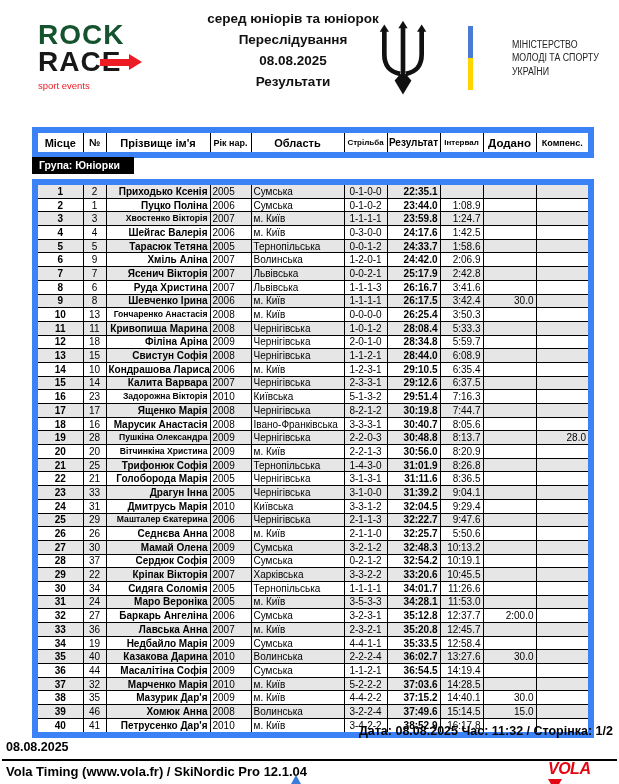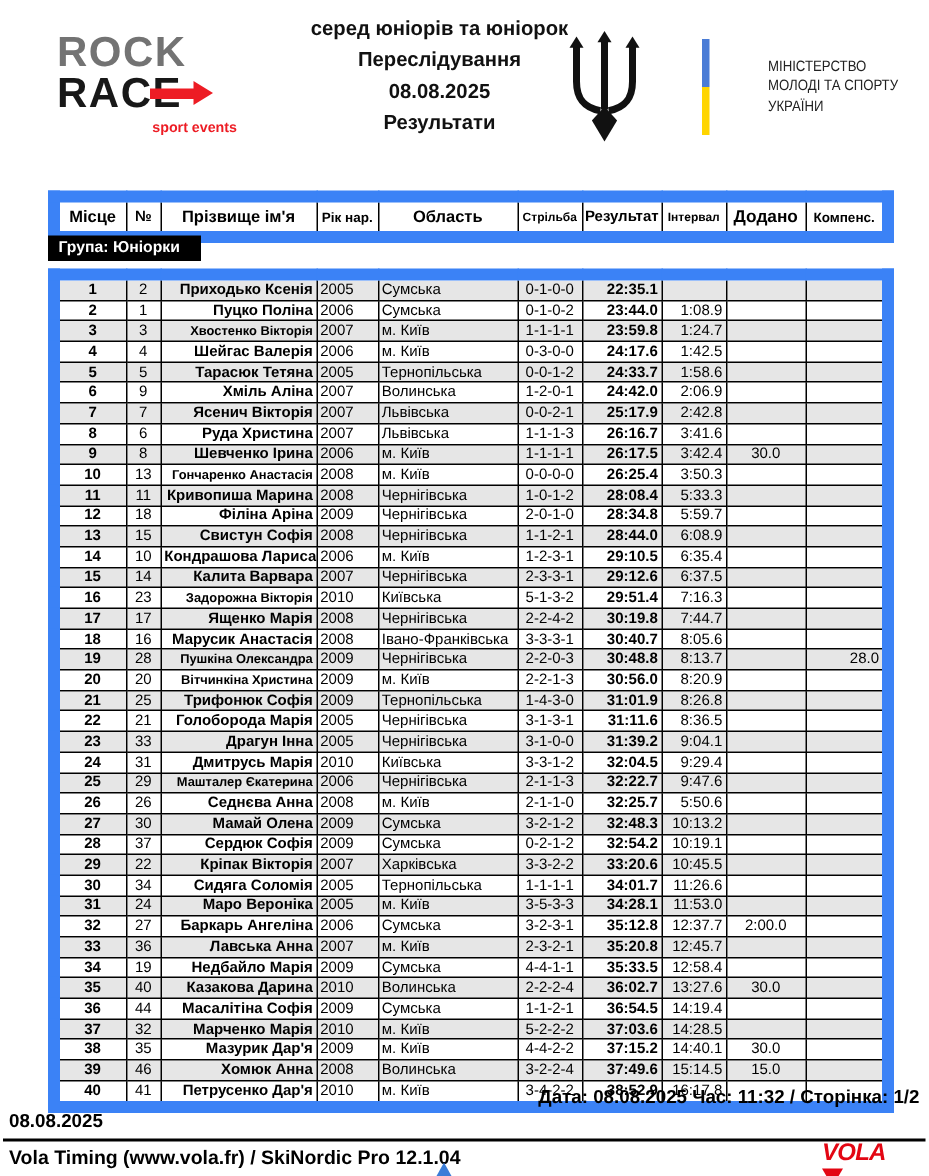--- a/index.html
+++ b/index.html
@@ -1,38 +1,38 @@
 <!DOCTYPE html>
 <html><head>
 <meta charset="utf-8">
 <style>
   html,body{margin:0;padding:0;background:#fff;}
   .page{position:relative;width:619px;height:784px;background:#fff;
         font-family:"Liberation Sans",sans-serif;color:#000;overflow:hidden;}
 
   
   .rockrace{position:absolute;left:38px;top:22px;width:122px;}
-  .rr1{color:#737373;font-weight:900;font-size:28px;line-height:26px;letter-spacing:1px;}
+  .rr1{color:#14532d;font-weight:900;font-size:28px;line-height:26px;letter-spacing:1px;}
   .rr2-wrap{position:relative;color:#181818;font-weight:900;font-size:28px;line-height:28px;letter-spacing:1px;}
   .rr-arrow{position:absolute;left:62px;top:11px;width:30px;height:7px;background:#ED1C24;}
   .rr-arrow::after{content:'';position:absolute;right:-12px;top:-5px;width:0;height:0;
     border-left:13px solid #ED1C24;border-top:8.5px solid transparent;border-bottom:8.5px solid transparent;}
-  .rr-tag{color:#ED1C24;font-weight:700;font-size:9.5px;text-align:right;margin-top:4px;padding-right:2px;}
+  .rr-tag{color:#ED1C24;font-weight:400;font-size:9.5px;text-align:left;margin-top:4px;padding-right:2px;}
 
   .title{position:absolute;left:168px;top:8px;width:250px;text-align:center;
          font-weight:700;font-size:13.5px;line-height:21px;color:#111;}
 
   .ministry{position:absolute;right:8px;top:20px;display:flex;align-items:center;gap:32px;}
   .flagbar{width:5px;height:64px;margin:0 7px 0 5px;
            background:linear-gradient(to bottom,#4a7cd6 0 50%,#ffd500 50% 100%);}
   .min-text{font-size:10px;font-weight:400;color:#222;line-height:13.5px;
             transform:scaleX(.88);transform-origin:left center;white-space:nowrap;}
 
   
-  table.results{border-collapse:collapse;table-layout:fixed;width:556px;border:8px solid #3b82f6;padding-left:44px;}
+  table.results{border-collapse:collapse;table-layout:fixed;width:556px;border:6px solid #3b82f6;padding-left:44px;}
   .head-table{position:absolute;left:32px;top:127px;}
   .head-table th{border:1px solid #000;height:19px;vertical-align:middle;text-align:center;
                  font-weight:700;padding:0;background:#fff;overflow:hidden;}
   th.h-lg{font-size:11px} th.h-md{font-size:10px} th.h-sm{font-size:9px}
   th.h-xs{font-size:8px} th.h-xl{font-size:11.5px}
 
   .group-label{position:absolute;left:32px;top:157px;display:inline-block;background:#000;color:#fff;
                font-weight:700;font-size:10.5px;padding:2px 14px 3px 7px;}
 
   .body-table{position:absolute;left:32px;top:179px;}
@@ -41,21 +41,21 @@
   tr.odd{background:#e6e6e6;} tr.even{background:#fff;}
   .c-place{text-align:center;font-weight:700;}
   .c-bib{text-align:center;}
   .c-name{font-weight:700;text-align:right;padding-left:3px;}
   .c-name.condensed{font-size:8.6px;}
   .c-year{text-align:left;padding-left:4px;}
   .c-region{text-align:left;padding-left:4px;font-size:9.5px;}
   .c-shoot{text-align:center;font-size:9.5px;}
   .c-result{text-align:right;font-weight:700;padding-right:3px;}
   .c-interval{text-align:right;padding-right:5px;font-size:9.5px;}
-  .c-added{text-align:center;padding-right:10px;font-size:9.5px;}
+  .c-added{text-align:right;padding-right:10px;font-size:9.5px;}
   .c-comp{text-align:right;padding-right:4px;font-size:9.5px;}
 
   
   .f-date{position:absolute;left:6px;top:740px;font-weight:700;font-size:12.5px;}
   .f-page{position:absolute;right:6px;top:724px;font-weight:700;font-size:12.5px;}
   .f-rule{position:absolute;left:2px;right:2px;top:759px;height:0;border-top:2px solid #000;}
   .f-soft{position:absolute;left:6px;top:764px;font-weight:700;font-size:13px;}
   .vola{position:absolute;right:7px;top:762px;width:64px;}
   .vola-row{display:flex;align-items:flex-start;justify-content:flex-end;gap:2px;flex-direction:column;}
   .vola-word{color:#e30613;font-weight:900;font-style:italic;font-size:16px;line-height:14px;letter-spacing:-0.5px;}
@@ -344,21 +344,21 @@
           <td class="c-interval">7:16.3</td>
           <td class="c-added"></td>
           <td class="c-comp"></td>
         </tr>
         <tr class="odd">
           <td class="c-place">17</td>
           <td class="c-bib">17</td>
           <td class="c-name">Ященко Марія</td>
           <td class="c-year">2008</td>
           <td class="c-region">Чернігівська</td>
-          <td class="c-shoot">2-2-4-2</td>
+          <td class="c-shoot">8-2-1-2</td>
           <td class="c-result">30:19.8</td>
           <td class="c-interval">7:44.7</td>
           <td class="c-added"></td>
           <td class="c-comp"></td>
         </tr>
         <tr class="even">
           <td class="c-place">18</td>
           <td class="c-bib">16</td>
           <td class="c-name">Марусик Анастасія</td>
           <td class="c-year">2008</td>

